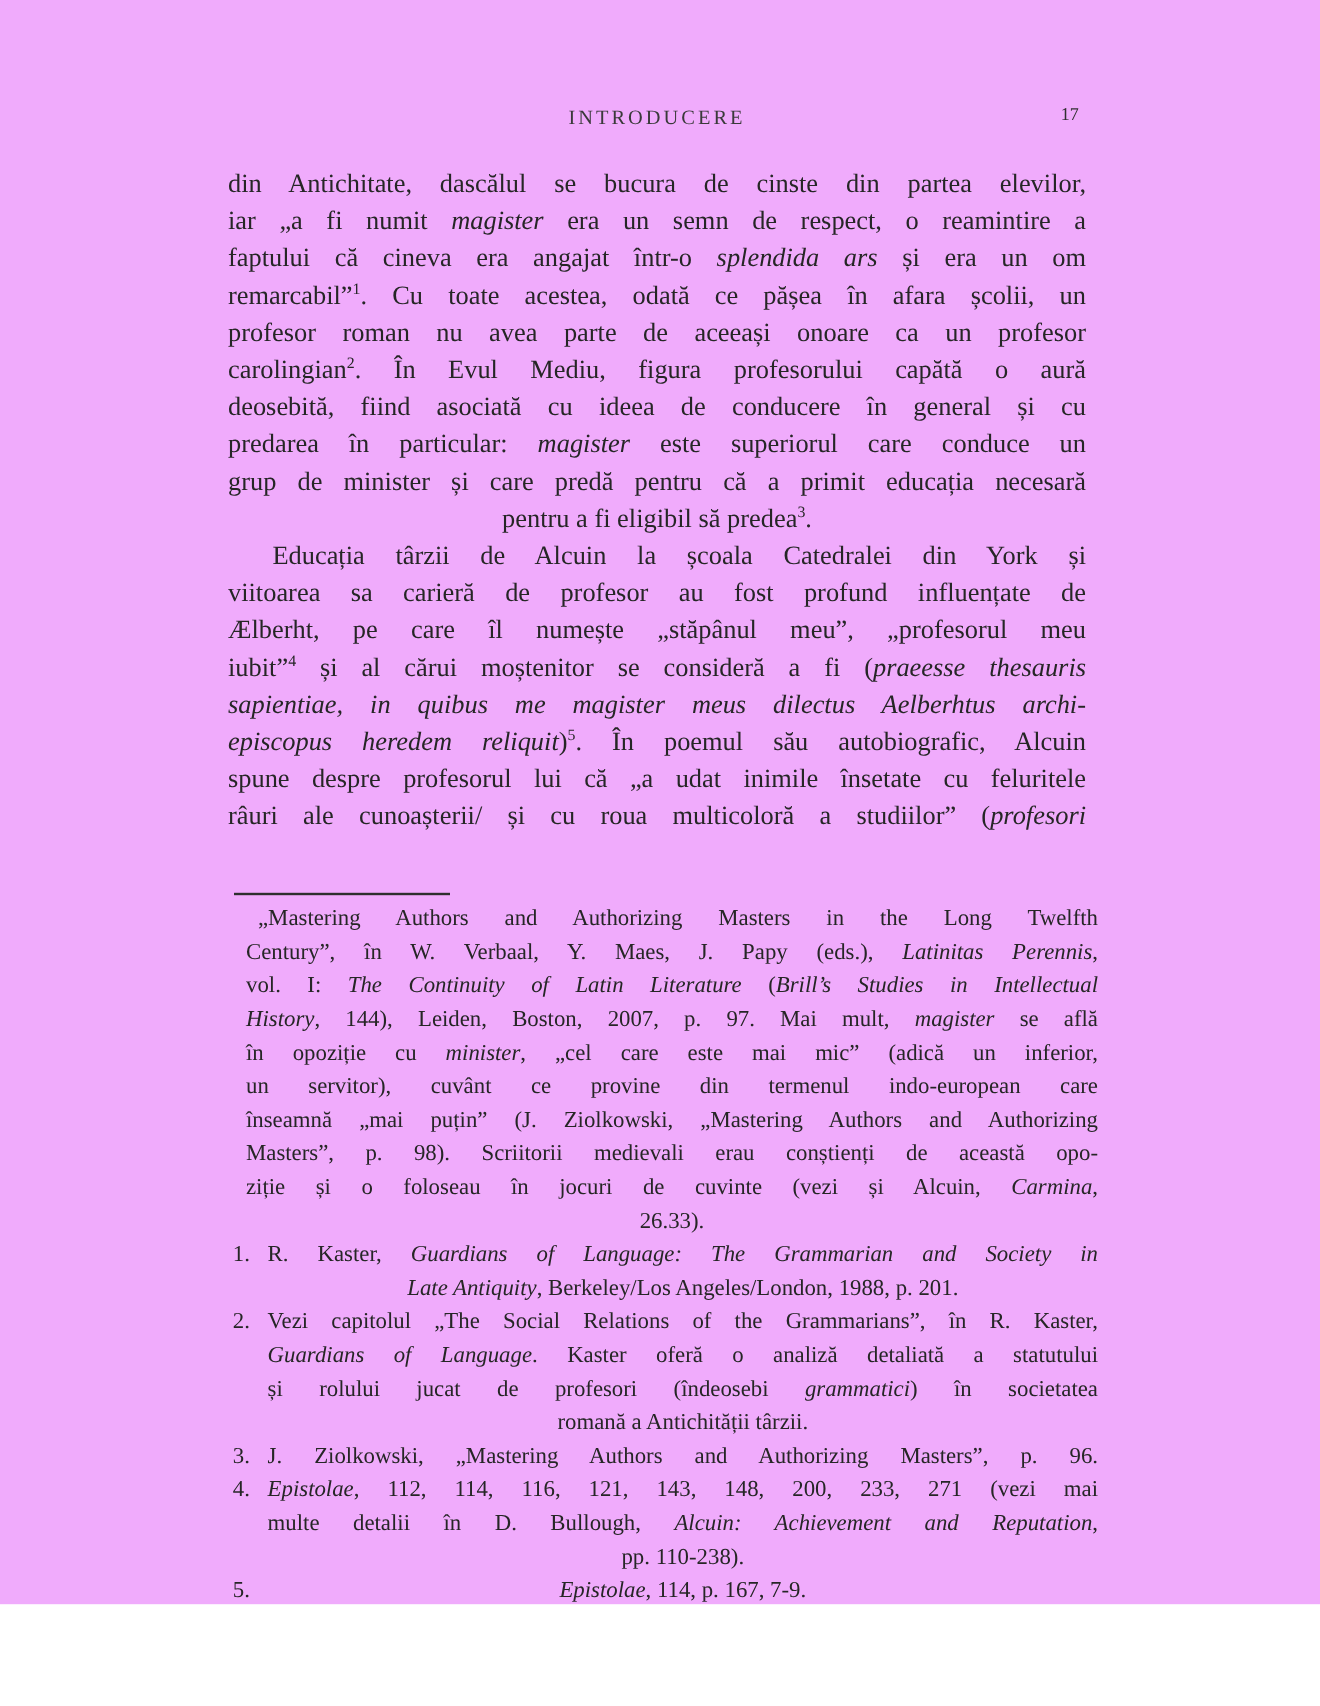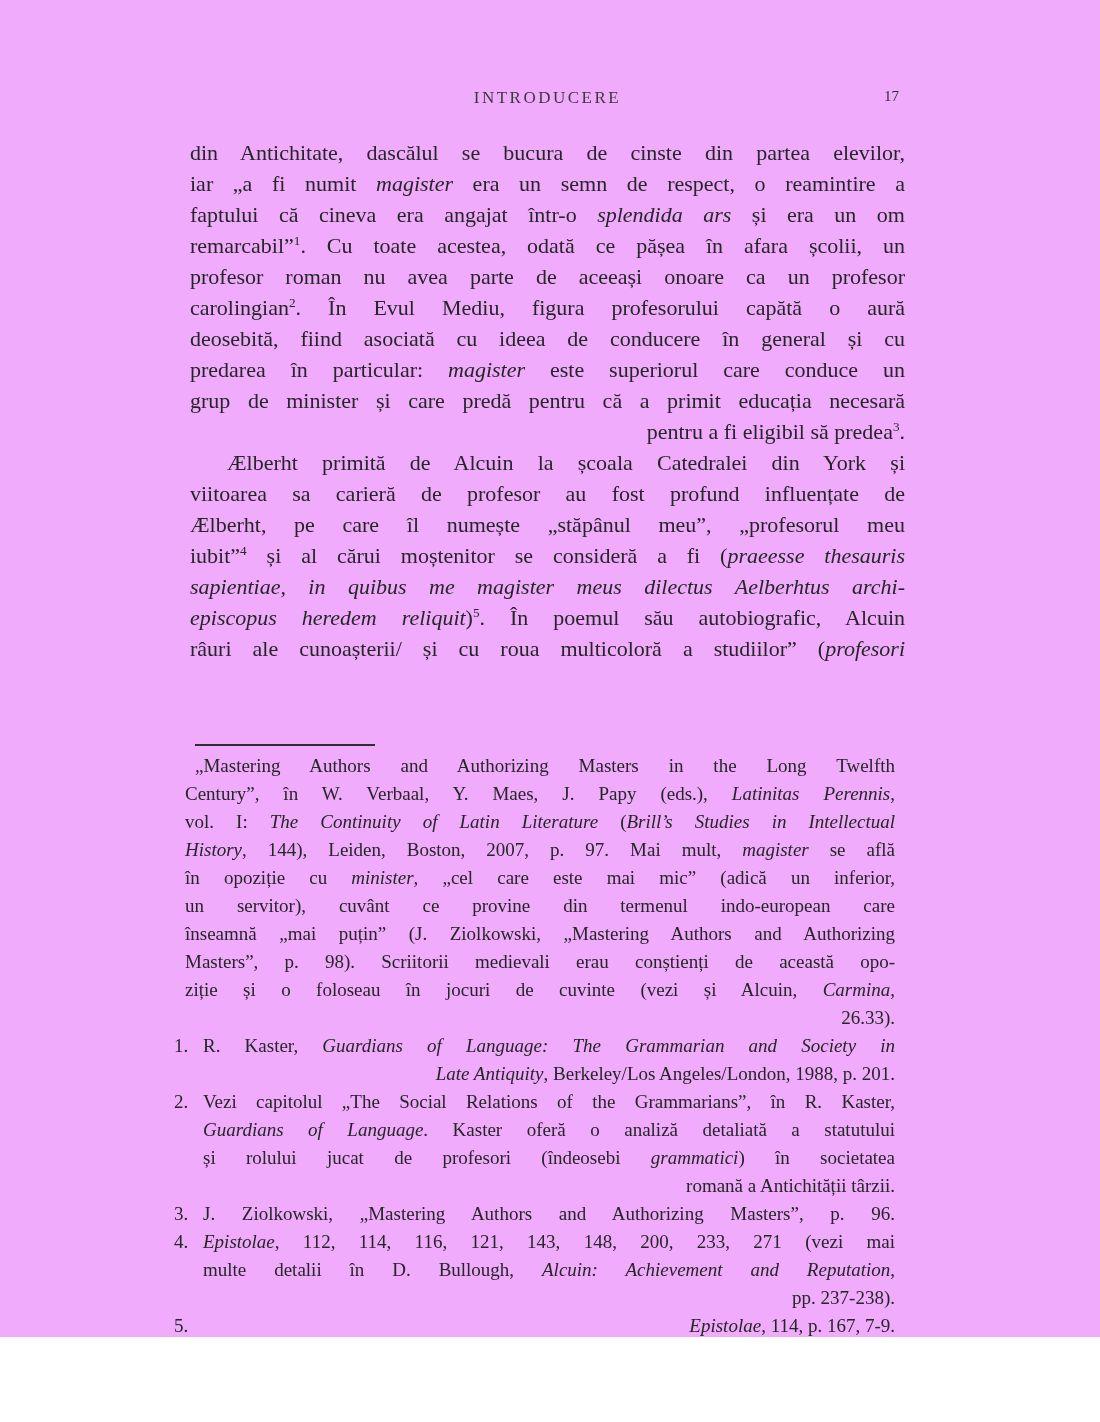--- a/index.html
+++ b/index.html
@@ -34,35 +34,35 @@
     color: #303030;
   }
   main.body-text {
     position: absolute;
     top: 137px;
     left: 190px;
     width: 715px;
     font-size: 22px;
     line-height: 31px;
   }
-  .tline { text-align: right; }
+  .tline { text-align: center; }
   .tline.just { text-align: justify; text-align-last: justify; }
   main.body-text .tline.ind { text-indent: 37px; }
   .fn-rule {
     position: absolute;
     top: 744px;
     left: 195px;
     width: 180px;
     height: 0;
     border-top: 2px solid #2e2e2e;
   }
   section.footnotes {
     position: absolute;
     top: 752px;
-    left: 180px;
+    left: 200px;
     width: 715px;
     font-size: 19px;
     line-height: 28px;
   }
   .fn-cont { margin-left: 5px; width: 710px; }
   .fn-cont .tline.ind { text-indent: 10px; }
   .fn-item {
     position: relative;
     margin-left: -6px;
     width: 721px;
@@ -100,26 +100,27 @@
         <div class="tline just"><span>faptului că cineva era angajat într-o </span><em>splendida ars</em><span> și era un om</span></div>
         <div class="tline just"><span>remarcabil”</span><sup class="supref">1</sup><span>. Cu toate acestea, odată ce pășea în afara școlii, un</span></div>
         <div class="tline just"><span>profesor roman nu avea parte de aceeași onoare ca un profesor</span></div>
         <div class="tline just"><span>carolingian</span><sup class="supref">2</sup><span>. În Evul Mediu, figura profesorului capătă o aură</span></div>
         <div class="tline just"><span>deosebită, fiind asociată cu ideea de conducere în general și cu</span></div>
         <div class="tline just"><span>predarea în particular: </span><em>magister</em><span> este superiorul care conduce un</span></div>
         <div class="tline just"><span>grup de minister și care predă pentru că a primit educația necesară</span></div>
         <div class="tline"><span>pentru a fi eligibil să predea</span><sup class="supref">3</sup><span>.</span></div>
       </div>
       <div>
-        <div class="tline just ind"><span>Ælberht primită de Alcuin la școala Catedralei din York și</span></div>
+        <div class="tline just ind"><span>Educația târzii de Alcuin la școala Catedralei din York și</span></div>
         <div class="tline just"><span>viitoarea sa carieră de profesor au fost profund influențate de</span></div>
         <div class="tline just"><span>Ælberht, pe care îl numește „stăpânul meu”, „profesorul meu</span></div>
         <div class="tline just"><span>iubit”</span><sup class="supref">4</sup><span> și al cărui moștenitor se consideră a fi (</span><em>praeesse thesauris</em></div>
         <div class="tline just"><em>sapientiae, in quibus me magister meus dilectus Aelberhtus archi-</em></div>
         <div class="tline just"><em>episcopus heredem reliquit</em><span>)</span><sup class="supref">5</sup><span>. În poemul său autobiografic, Alcuin</span></div>
+        <div class="tline just"><span>spune despre profesorul lui că „a udat inimile însetate cu feluritele</span></div>
         <div class="tline just"><span>râuri ale cunoașterii/ și cu roua multicoloră a studiilor” (</span><em>profesori</em></div>
       </div>
     </main>
 
   <div class="fn-rule"></div>
 
   <section class="footnotes" id="fn-root">
     <div class="fn-cont" id="fn-cont">
         <div class="tline just ind"><span>„Mastering Authors and Authorizing Masters in the Long Twelfth</span></div>
         <div class="tline just"><span>Century”, în W. Verbaal, Y. Maes, J. Papy (eds.), </span><em>Latinitas Perennis</em><span>,</span></div>
@@ -146,21 +147,21 @@
           <div class="tline"><span>romană a Antichității târzii.</span></div>
         </div>
         <div class="fn-item">
           <span class="fn-marker">3.</span>
           <div class="tline just"><span>J. Ziolkowski, „Mastering Authors and Authorizing Masters”, p. 96.</span></div>
         </div>
         <div class="fn-item">
           <span class="fn-marker">4.</span>
           <div class="tline just"><em>Epistolae</em><span>, 112, 114, 116, 121, 143, 148, 200, 233, 271 (vezi mai</span></div>
           <div class="tline just"><span>multe detalii în D. Bullough, </span><em>Alcuin: Achievement and Reputation</em><span>,</span></div>
-          <div class="tline"><span>pp. 237-238).</span></div>
+          <div class="tline"><span>pp. 110-238).</span></div>
         </div>
         <div class="fn-item">
           <span class="fn-marker">5.</span>
           <div class="tline"><em>Epistolae</em><span>, 114, p. 167, 7-9.</span></div>
         </div>
       </div>
   </section>
 
 </div>
 

